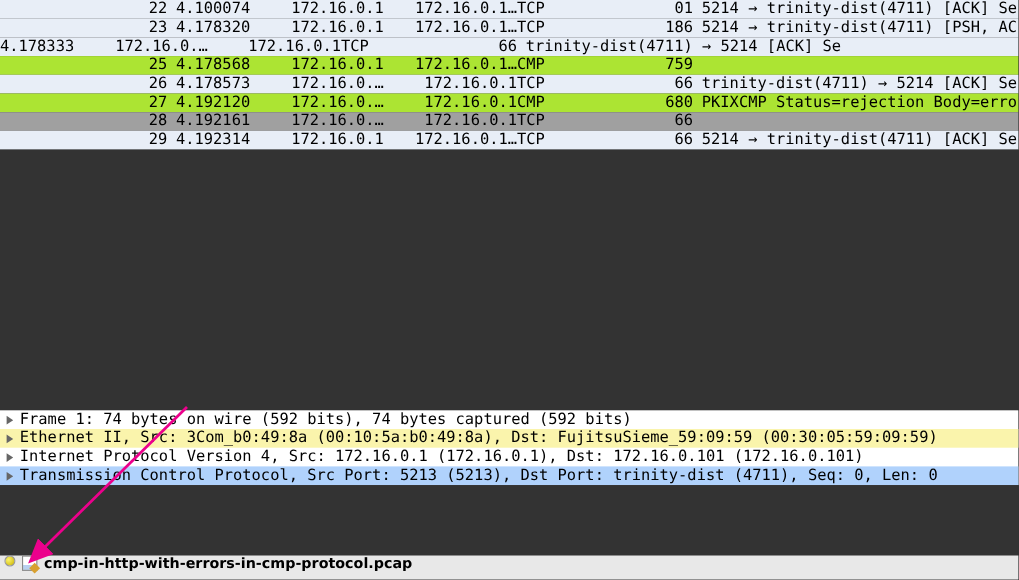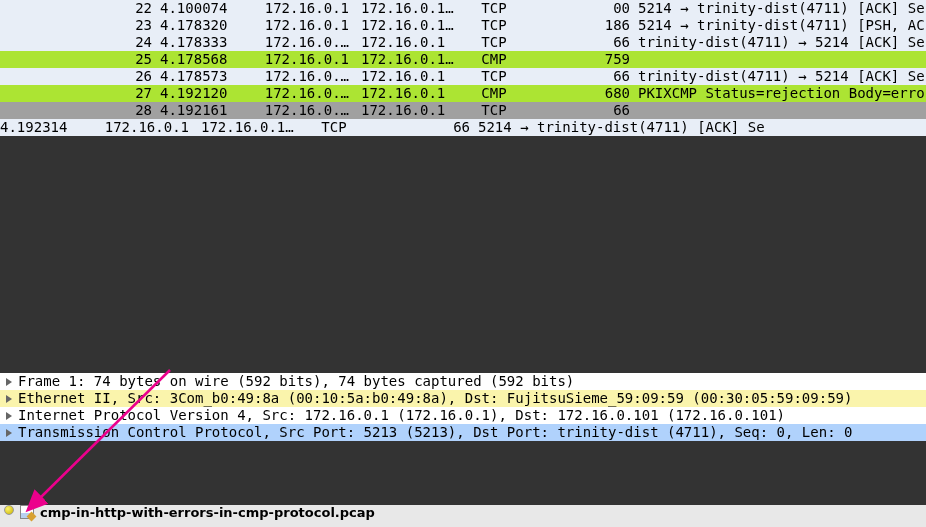--- a/index.html
+++ b/index.html
@@ -23,22 +23,22 @@
       overflow: hidden;
       font-size: 14px;
       letter-spacing: 0px;
     }
     .packet-row.cmp-green { background: #ace433; }
     .packet-row.tcp-light { background: #e8eef7; }
     .packet-row.tcp-gray { background: #a0a0a0; }
     .col-no { width: 120px; text-align: right; padding-right: 8px; margin-left: 40px; }
     .col-time { width: 80px; }
     .col-src { width: 115px; text-align: right; padding-right: 6px; }
-    .col-dst { width: 115px; padding-left: 6px; }
-    .col-proto { width: 48px; text-align: center; }
+    .col-dst { width: 115px; padding-left: 6px; text-align: right; }
+    .col-proto { width: 48px; }
     .col-len { width: 120px; text-align: right; padding-right: 8px; }
     .col-info { flex: 1; }
     .empty-area {
       background: #333333;
       height: 237px;
     }
     .details-pane {
       background: #ffffff;
     }
     .detail-row {
@@ -112,34 +112,33 @@
 <body>
 
 <div class="packet-list">
 
 <div class="packet-row tcp-light">
       <span class="col-no">22</span>
       <span class="col-time">4.100074</span>
       <span class="col-src">172.16.0.1</span>
       <span class="col-dst">172.16.0.1…</span>
       <span class="col-proto">TCP</span>
-      <span class="col-len">00</span>
+      <span class="col-len">01</span>
       <span class="col-info">5214 → trinity-dist(4711) [ACK] Se</span>
     </div>
     <div class="packet-row tcp-light">
       <span class="col-no">23</span>
       <span class="col-time">4.178320</span>
       <span class="col-src">172.16.0.1</span>
       <span class="col-dst">172.16.0.1…</span>
       <span class="col-proto">TCP</span>
       <span class="col-len">186</span>
       <span class="col-info">5214 → trinity-dist(4711) [PSH, AC</span>
     </div>
     <div class="packet-row tcp-light">
-      <span class="col-no">24</span>
       <span class="col-time">4.178333</span>
       <span class="col-src">172.16.0.…</span>
       <span class="col-dst">172.16.0.1</span>
       <span class="col-proto">TCP</span>
       <span class="col-len">66</span>
       <span class="col-info">trinity-dist(4711) → 5214 [ACK] Se</span>
     </div>
     <div class="packet-row cmp-green">
       <span class="col-no">25</span>
       <span class="col-time">4.178568</span>
@@ -168,20 +167,21 @@
     </div>
     <div class="packet-row tcp-gray">
       <span class="col-no">28</span>
       <span class="col-time">4.192161</span>
       <span class="col-src">172.16.0.…</span>
       <span class="col-dst">172.16.0.1</span>
       <span class="col-proto">TCP</span>
       <span class="col-len">66</span>
     </div>
     <div class="packet-row tcp-light">
+      <span class="col-no">29</span>
       <span class="col-time">4.192314</span>
       <span class="col-src">172.16.0.1</span>
       <span class="col-dst">172.16.0.1…</span>
       <span class="col-proto">TCP</span>
       <span class="col-len">66</span>
       <span class="col-info">5214 → trinity-dist(4711) [ACK] Se</span>
     </div>
   </div>
 
 <div class="empty-area"></div>

